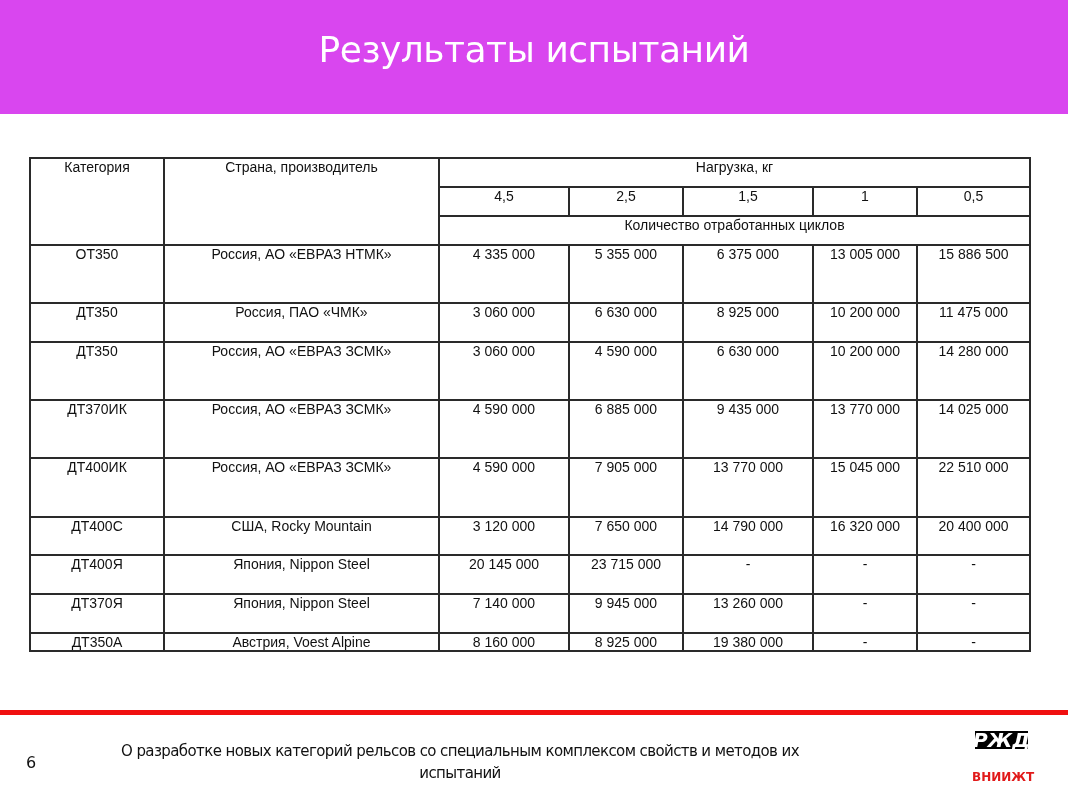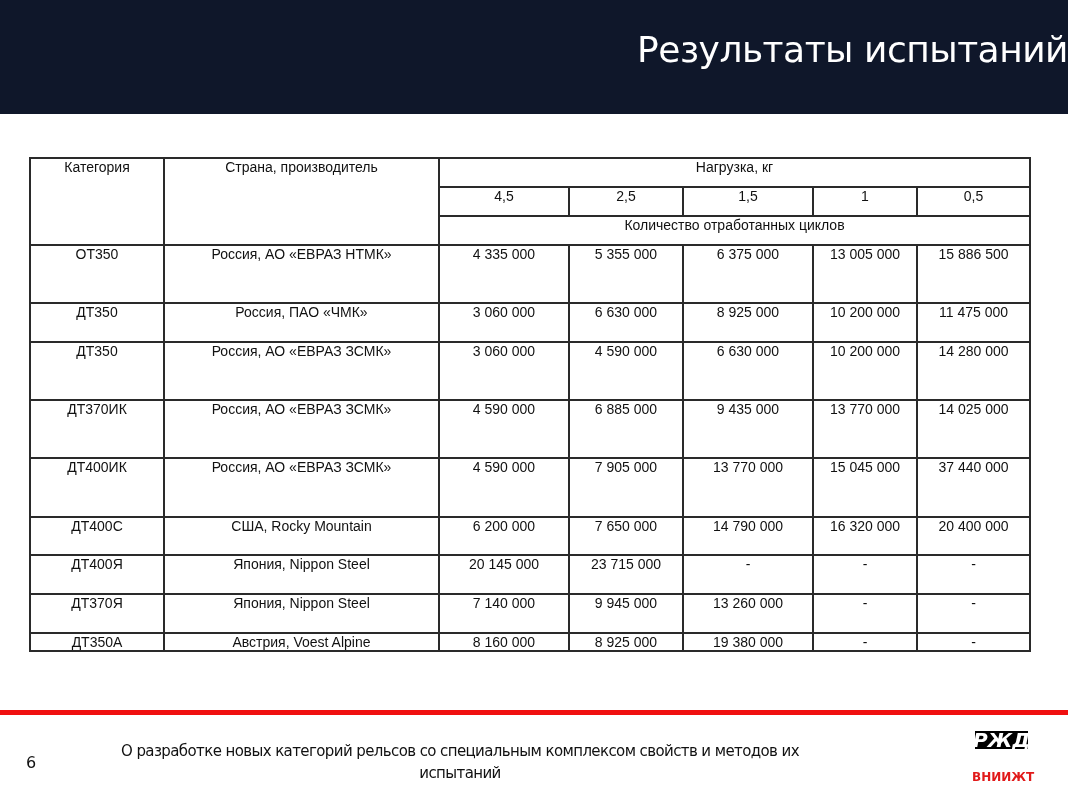--- a/index.html
+++ b/index.html
@@ -2,22 +2,22 @@
 <html><head>
   <meta charset="utf-8">
   <style>
     html, body { margin: 0; padding: 0; }
     body {
       width: 1068px; height: 800px; position: relative; overflow: hidden;
       background: #ffffff; font-family: "Liberation Sans", sans-serif; color: #111;
     }
     .header {
       position: absolute; left: 0; top: 0; width: 1068px; height: 114px;
-      background: #0f172a;
-      display: flex; align-items: center; justify-content: flex-end;
+      background: #d946ef;
+      display: flex; align-items: center; justify-content: center;
     }
     .header h1 {
       margin: 0; color: #ffffff; font-weight: normal;
       font-family: "DejaVu Sans", sans-serif; font-size: 36px; letter-spacing: -0.5px;
       position: relative; top: -8px;
     }
     table.results {
       position: absolute; left: 29px; top: 157px;
       border-collapse: collapse; font-size: 14px;
     }
@@ -125,26 +125,26 @@
       <td class="cell">13 770 000</td>
       <td class="cell">14 025 000</td>
     </tr>
     <tr style="height:59px">
       <td class="cell cat">ДТ400ИК</td>
       <td class="cell">Россия, АО «ЕВРАЗ ЗСМК»</td>
       <td class="cell">4 590 000</td>
       <td class="cell">7 905 000</td>
       <td class="cell">13 770 000</td>
       <td class="cell">15 045 000</td>
-      <td class="cell">37 440 000</td>
+      <td class="cell">22 510 000</td>
     </tr>
     <tr style="height:38px">
       <td class="cell cat">ДТ400С</td>
       <td class="cell">США, Rocky Mountain</td>
-      <td class="cell">6 200 000</td>
+      <td class="cell">3 120 000</td>
       <td class="cell">7 650 000</td>
       <td class="cell">14 790 000</td>
       <td class="cell">16 320 000</td>
       <td class="cell">20 400 000</td>
     </tr>
     <tr style="height:39px">
       <td class="cell cat">ДТ400Я</td>
       <td class="cell">Япония, Nippon Steel</td>
       <td class="cell">20 145 000</td>
       <td class="cell">23 715 000</td>

